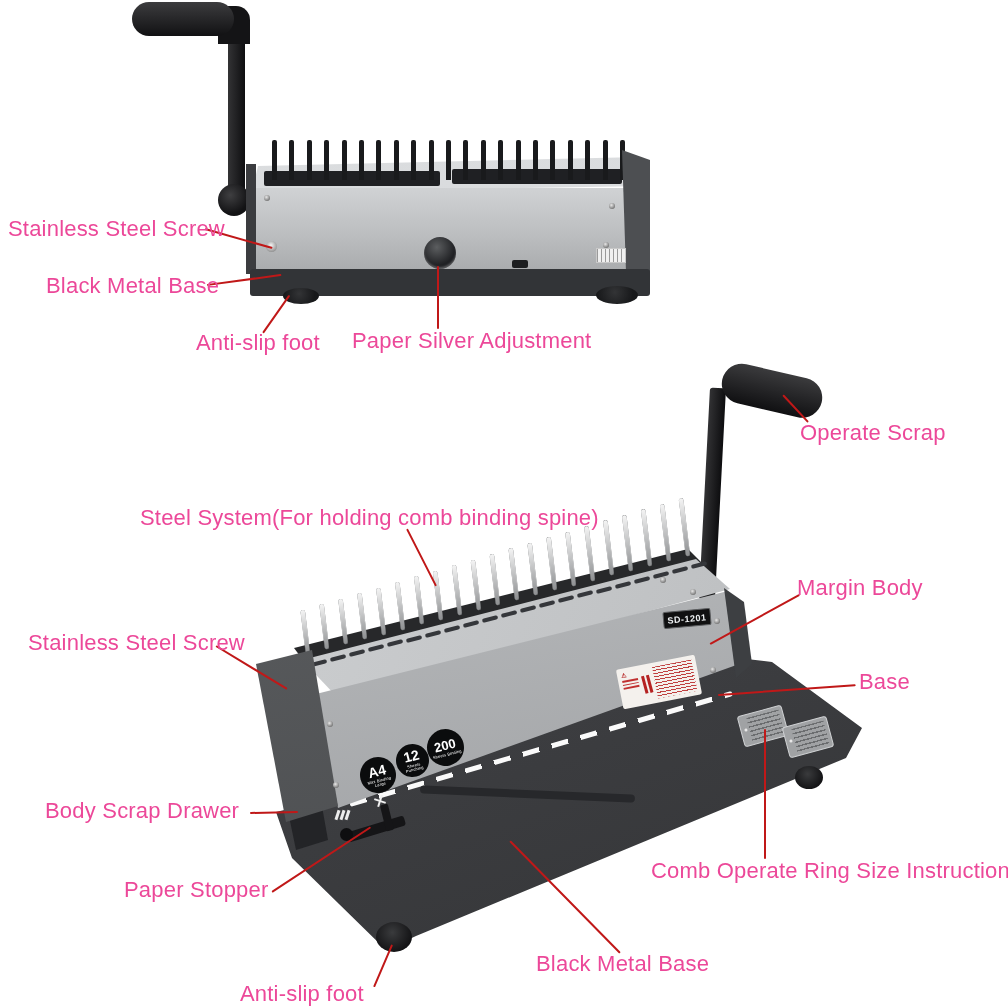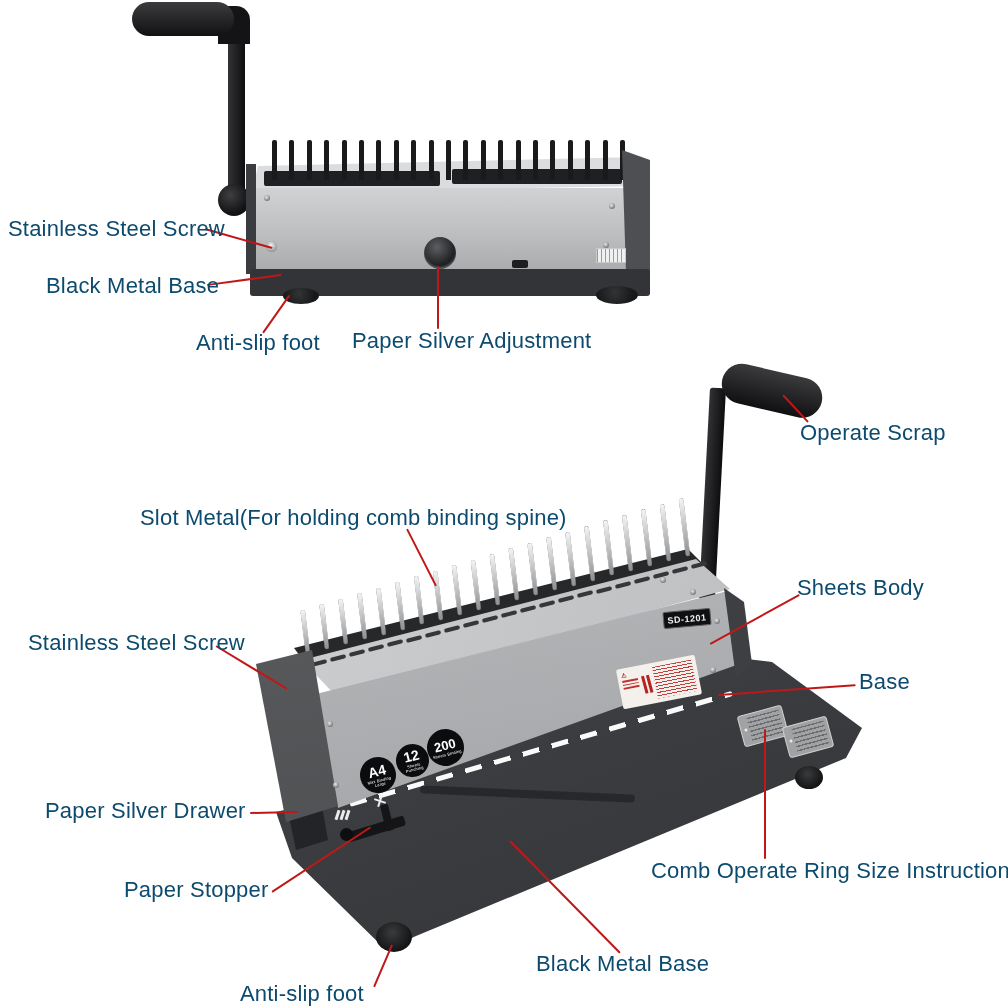--- a/index.html
+++ b/index.html
@@ -1,21 +1,21 @@
 <!DOCTYPE html>
 <html><head>
 <meta charset="utf-8">
 <style>
   html,body{margin:0;padding:0;background:#fff;}
   .stage{position:relative;width:1008px;height:1008px;background:#ffffff;overflow:hidden;
          font-family:"Liberation Sans",sans-serif;}
   .abs{position:absolute;}
   .poly{position:absolute;inset:0;}
   
-  .lbl{position:absolute;font-size:22px;color:#0c4a6e;white-space:nowrap;letter-spacing:.2px;}
+  .lbl{position:absolute;font-size:22px;color:#ec4899;white-space:nowrap;letter-spacing:.2px;}
   .lead{position:absolute;height:2px;background:#c01818;transform-origin:0 50%;border-radius:1px;}
   
   .tm-grip{left:132px;top:2px;width:102px;height:34px;border-radius:17px;
            background:linear-gradient(180deg,#3c3c3e,#111113);}
   .tm-elbow{left:218px;top:6px;width:32px;height:38px;border-radius:0 14px 0 0;background:#141416;}
   .tm-tube{left:228px;top:22px;width:17px;height:186px;background:linear-gradient(90deg,#333335,#0e0e10);}
   .tm-pivot{left:218px;top:184px;width:32px;height:32px;border-radius:50%;
             background:radial-gradient(circle at 38% 35%,#3f3f41,#121214 65%);}
   .tm-top{clip-path:polygon(258px 166px,640px 157px,649px 186px,252px 192px);
           background:linear-gradient(180deg,#dfe1e3,#c3c5c7);}
@@ -293,23 +293,23 @@
   <div class="lead" style="left:765px;top:728px;width:130px;transform:rotate(90deg);"></div>
   <div class="lead" style="left:510px;top:840px;width:157px;transform:rotate(45.5deg);"></div>
   <div class="lead" style="left:374px;top:986px;width:46px;transform:rotate(-66.8deg);"></div>
 
   <div class="lbl" style="left:8px;top:216px;">Stainless Steel Screw</div>
   <div class="lbl" style="left:46px;top:273px;">Black Metal Base</div>
   <div class="lbl" style="left:196px;top:330px;">Anti-slip foot</div>
   <div class="lbl" style="left:352px;top:328px;">Paper Silver Adjustment</div>
 
   <div class="lbl" style="left:800px;top:420px;">Operate Scrap</div>
-  <div class="lbl" style="left:140px;top:505px;">Slot Metal(For holding comb binding spine)</div>
-  <div class="lbl" style="left:797px;top:575px;">Sheets Body</div>
+  <div class="lbl" style="left:140px;top:505px;">Steel System(For holding comb binding spine)</div>
+  <div class="lbl" style="left:797px;top:575px;">Margin Body</div>
   <div class="lbl" style="left:28px;top:630px;">Stainless Steel Screw</div>
   <div class="lbl" style="left:859px;top:669px;">Base</div>
-  <div class="lbl" style="left:45px;top:798px;">Paper Silver Drawer</div>
+  <div class="lbl" style="left:45px;top:798px;">Body Scrap Drawer</div>
   <div class="lbl" style="left:124px;top:877px;">Paper Stopper</div>
   <div class="lbl" style="left:651px;top:858px;">Comb Operate Ring Size Instruction</div>
   <div class="lbl" style="left:536px;top:951px;">Black Metal Base</div>
   <div class="lbl" style="left:240px;top:981px;">Anti-slip foot</div>
 
 </div>
 
 </body></html>

